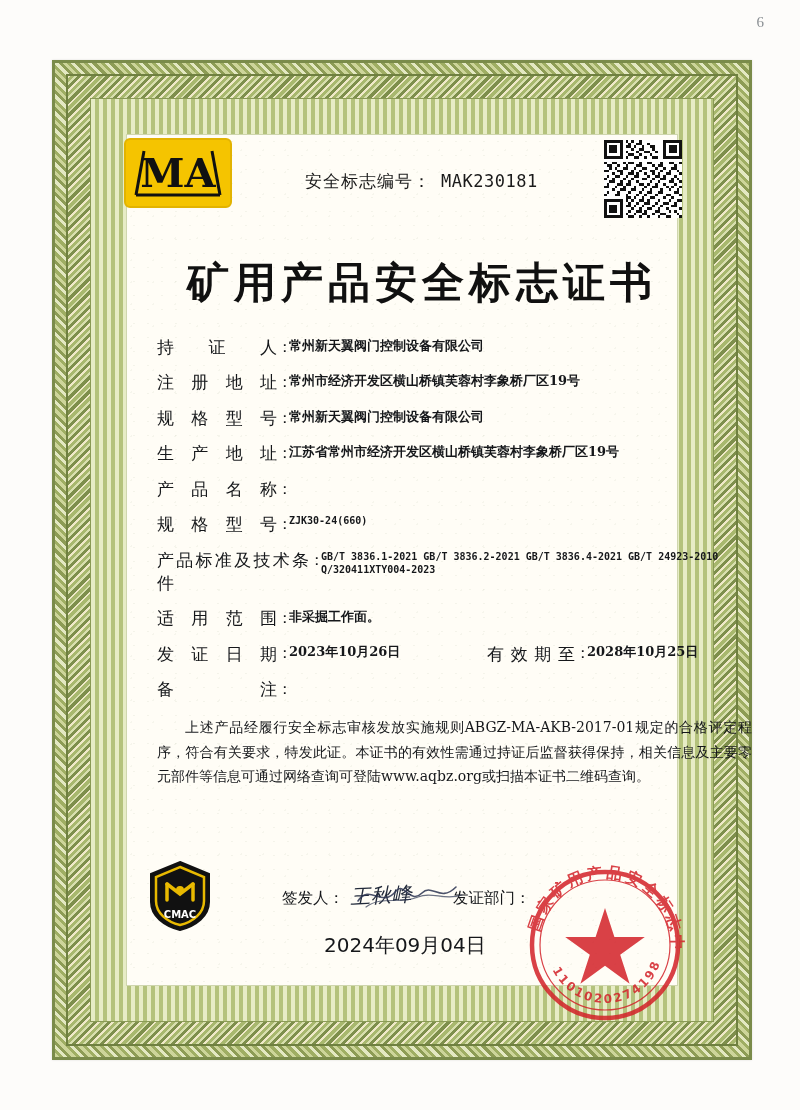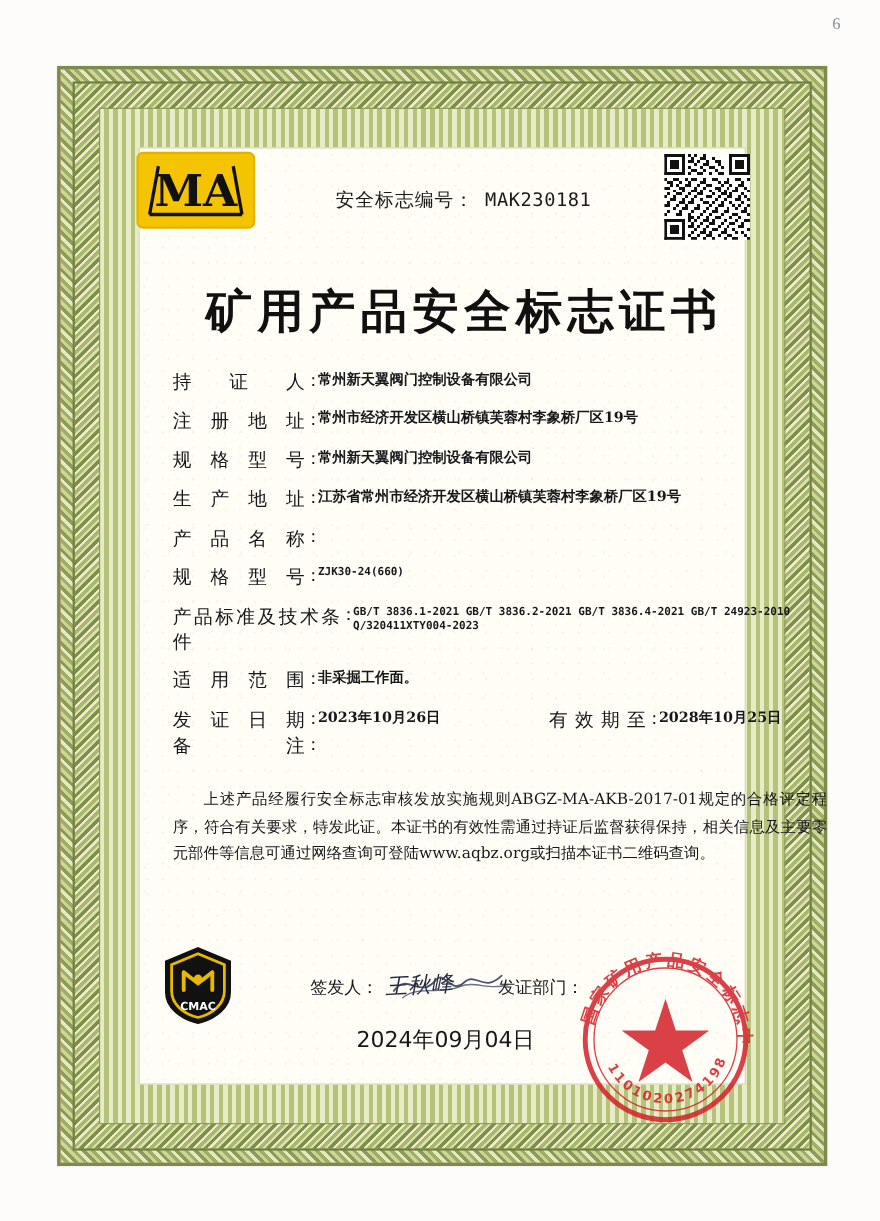--- a/index.html
+++ b/index.html
@@ -189,22 +189,21 @@
     font-family: "DejaVu Sans Mono", "Liberation Mono", monospace;
     font-size: 10px;
     font-weight: bold;
     letter-spacing: 0px;
   }
   .value.normal { font-weight: bold; }
 
   .row-dates {
     display: flex;
     align-items: flex-start;
-    margin-bottom: 2px;
-    gap: 12px;
+    margin-bottom: 13px;
   }
   .date-left { display: flex; flex: 0 0 330px; }
   .date-right { display: flex; flex: 1; }
   .date-right .label { width: 88px; flex: 0 0 88px; }
 
   
   .statement {
     position: absolute;
     left: 105px;
     top: 655px;

